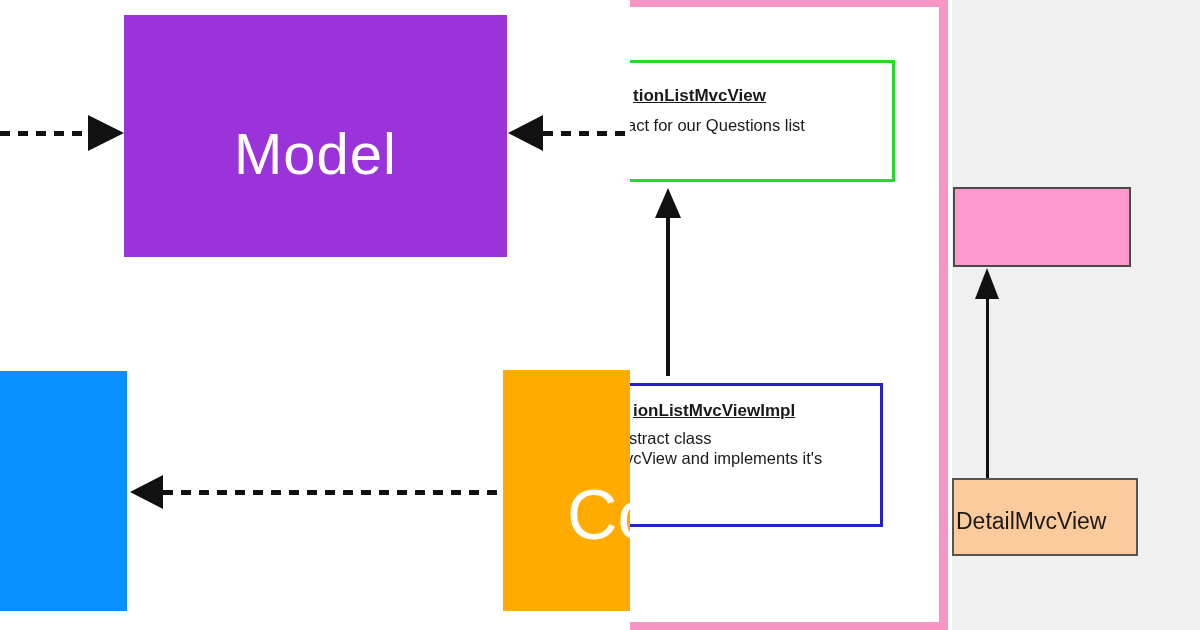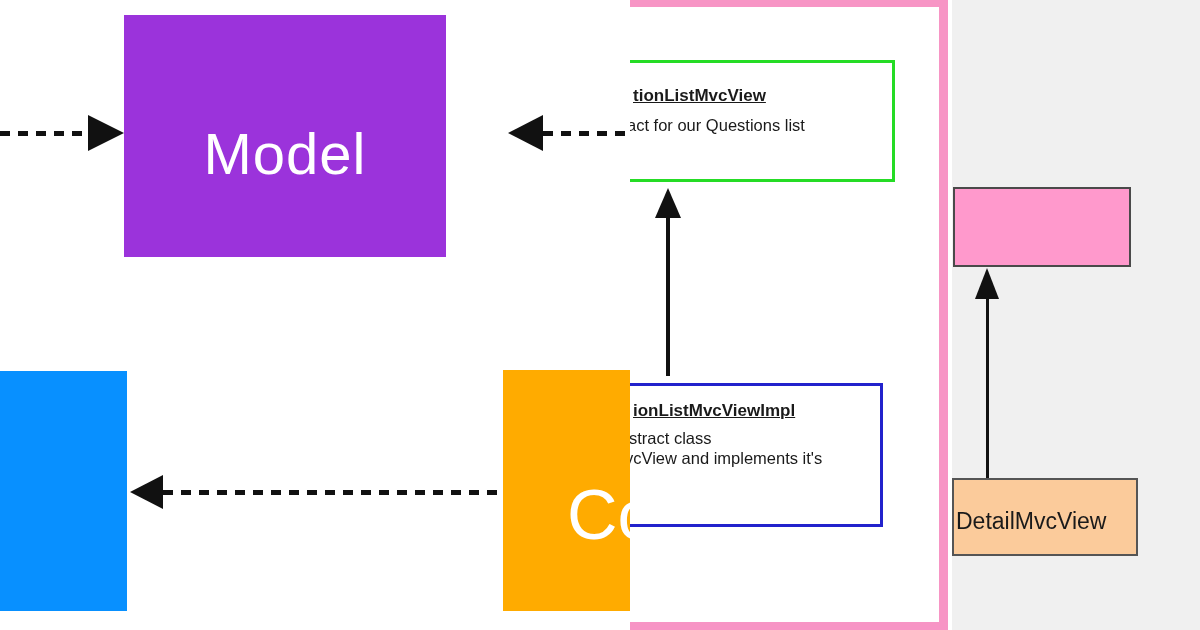--- a/index.html
+++ b/index.html
@@ -5,21 +5,21 @@
   html,body{margin:0;padding:0;background:#ffffff;}
   .stage{
     position:relative;width:1200px;height:630px;overflow:hidden;
     background:#ffffff;
     font-family:"Liberation Sans", sans-serif;
   }
   .abs{position:absolute;}
 
   
   .model-box{
-    left:124px;top:15px;width:322px;height:242px;background:#9B33DB;
+    left:124px;top:15px;width:383px;height:242px;background:#9B33DB;
     display:flex;align-items:center;justify-content:center;
   }
   .model-label{color:#ffffff;font-size:58px;font-weight:400;letter-spacing:1px;padding-top:34px;}
 
   .view-box{left:0;top:371px;width:127px;height:240px;background:#0890FF;}
 
   .controller-box{left:503px;top:370px;width:127px;height:241px;background:#FFAB00;overflow:hidden;}
   .controller-label{position:absolute;left:64px;top:480px;color:#ffffff;font-size:70px;line-height:1;}
 
   .dash-line{

